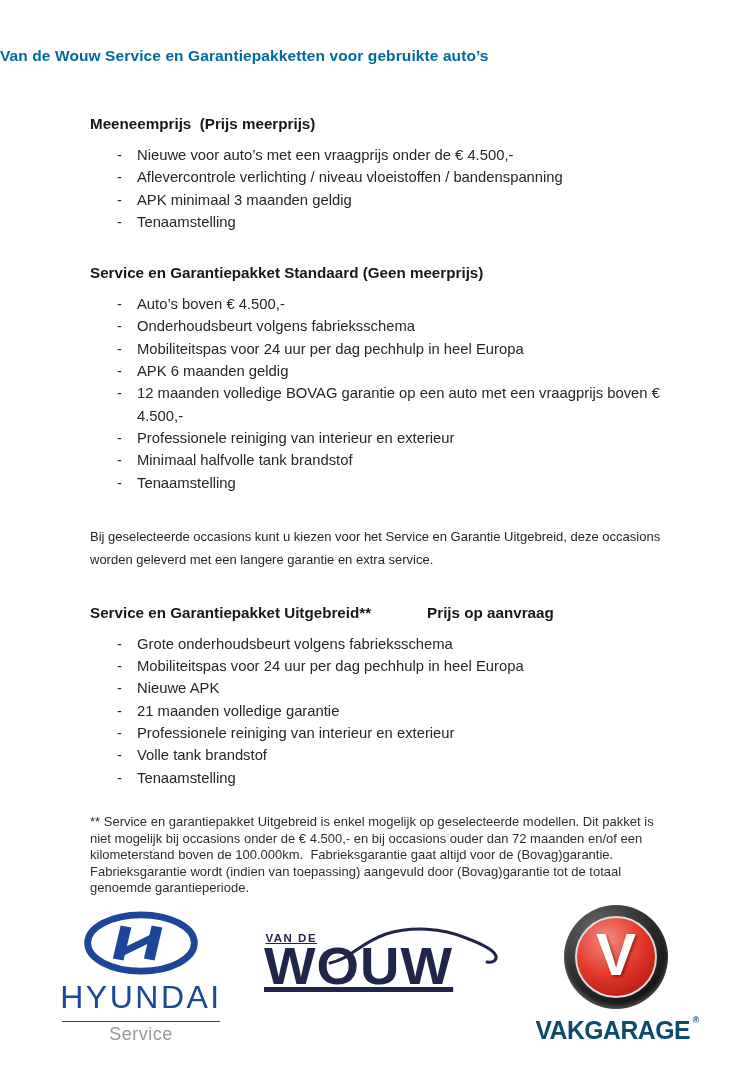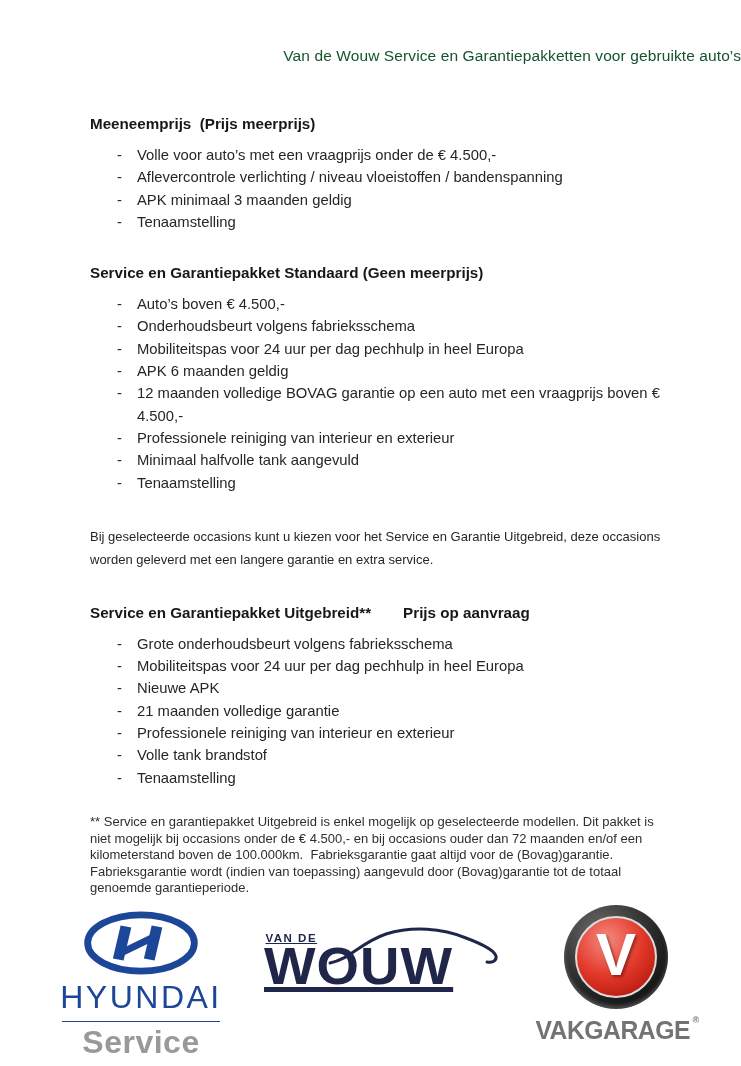--- a/index.html
+++ b/index.html
@@ -1,30 +1,30 @@
 <!DOCTYPE html>
 <html><head>
 <meta charset="utf-8">
 <style>
   * { margin: 0; padding: 0; box-sizing: border-box; }
   html, body { width: 741px; height: 1066px; background: #ffffff; overflow: hidden; }
   body { font-family: "Liberation Sans", sans-serif; color: #262626; padding-top: 47px; }
 
   .title {
-    text-align: right; font-size: 15.5px; font-weight: normal; color: #14532d;
+    text-align: left; font-size: 15.5px; font-weight: bold; color: #0369a1;
     white-space: pre-wrap; letter-spacing: 0.1px;
   }
   .content { padding: 0 70px 0 90px; }
 
   .sec-heading {
     font-size: 15.2px; font-weight: bold; color: #171717;
     white-space: pre-wrap; margin-top: 50px;
   }
   .sec-heading.h2 { margin-top: 31px; }
-  .sec-heading.h3 { margin-top: 33px; display: flex; gap: 32px; }
+  .sec-heading.h3 { margin-top: 33px; display: flex; gap: 56px; }
 
   .blist { margin-top: 12px; max-width: 584px; }
   .blist .row { display: flex; line-height: 22.3px; font-size: 14.8px; }
   .blist .dash { width: 27px; padding-left: 27px; flex: 0 0 47px; }
   .blist .txt { flex: 1 1 auto; white-space: pre-wrap; }
 
   .para {
     margin-top: 31px; font-size: 13px; line-height: 23px;
     max-width: 582px; white-space: pre-wrap;
   }
@@ -38,21 +38,21 @@
   .logos {
     margin-top: 8px; padding: 0 42px 0 56px;
     display: flex; justify-content: space-between; align-items: flex-start;
   }
 
   
   .hyundai { width: 170px; text-align: center; margin-top: 6px; }
   .hyundai svg { display: block; margin: 0 auto; }
   .hy-word { font-size: 32px; font-weight: normal; letter-spacing: 2.5px; margin-top: 4px; }
   .hy-rule { height: 1px; margin: 5px 6px 2px 6px; }
-  .hy-service { font-size: 32px; font-weight: bold; letter-spacing: 0.5px; text-align: center; }
+  .hy-service { font-size: 18px; font-weight: normal; letter-spacing: 0.5px; text-align: center; }
 
   
   .wouw { width: 232px; position: relative; margin-top: 27px; }
   .wouw .car { position: absolute; top: -7px; right: -4px; }
   .vd-top { font-size: 11.5px; font-weight: bold; letter-spacing: 1.5px; margin-left: 2px; }
   .vd-word {
     font-size: 51px; font-weight: bold; line-height: 0.92; letter-spacing: 1px;
     transform: scaleX(1.07); transform-origin: left center;
   }
 
@@ -68,37 +68,37 @@
     width: 82px; height: 82px; border-radius: 50%;
     border: 2px solid #dcdcdc;
     background: radial-gradient(circle at 38% 28%, #f48b7f, #e2392b 48%, #b5160c 88%);
     display: flex; align-items: center; justify-content: center;
   }
   .vg-v {
     color: #ffffff; font-size: 60px; font-weight: bold; line-height: 1;
     text-shadow: 2px 2px 3px rgba(90,10,5,0.55);
     transform: translateY(-2px);
   }
-  .vg-word-row { margin-top: 7px; font-weight: bold; color: #737373; white-space: nowrap; }
+  .vg-word-row { margin-top: 7px; font-weight: bold; color: #0c4a6e; white-space: nowrap; }
   .vg-word { font-size: 25.5px; letter-spacing: -0.5px; transform: scaleX(0.97); display: inline-block; }
   .vg-reg { font-size: 9px; vertical-align: top; position: relative; top: -1px; }
 </style>
 </head>
 <body>
 
 <div class="title">Van de Wouw Service en Garantiepakketten voor gebruikte auto’s</div>
 
 <div class="content">
 
   <div class="sec-heading">Meeneemprijs  (Prijs meerprijs)</div>
   <div class="blist">
 
       <div class="row">
         <span class="dash">-</span>
-        <span class="txt">Volle voor auto’s met een vraagprijs onder de € 4.500,-</span>
+        <span class="txt">Nieuwe voor auto’s met een vraagprijs onder de € 4.500,-</span>
       </div>
 
       <div class="row">
         <span class="dash">-</span>
         <span class="txt">Aflevercontrole verlichting / niveau vloeistoffen / bandenspanning</span>
       </div>
 
       <div class="row">
         <span class="dash">-</span>
         <span class="txt">APK minimaal 3 maanden geldig</span>
@@ -138,21 +138,21 @@
         <span class="txt">12 maanden volledige BOVAG garantie op een auto met een vraagprijs boven € 4.500,-</span>
       </div>
 
       <div class="row">
         <span class="dash">-</span>
         <span class="txt">Professionele reiniging van interieur en exterieur</span>
       </div>
 
       <div class="row">
         <span class="dash">-</span>
-        <span class="txt">Minimaal halfvolle tank aangevuld</span>
+        <span class="txt">Minimaal halfvolle tank brandstof</span>
       </div>
 
       <div class="row">
         <span class="dash">-</span>
         <span class="txt">Tenaamstelling</span>
       </div>
     </div>
 
   <div class="para">Bij geselecteerde occasions kunt u kiezen voor het Service en Garantie Uitgebreid, deze occasions worden geleverd met een langere garantie en extra service.</div>
 

